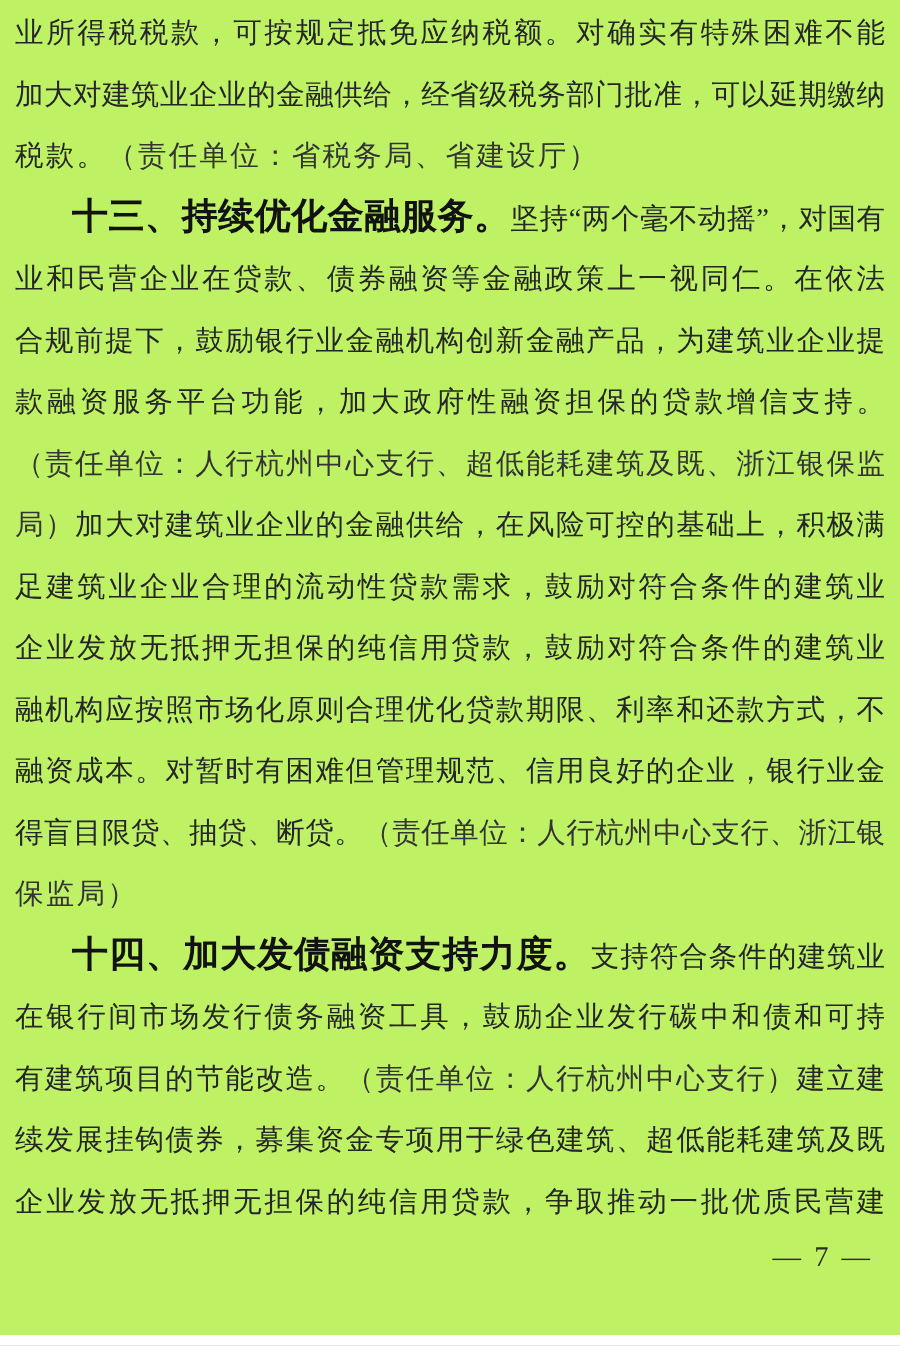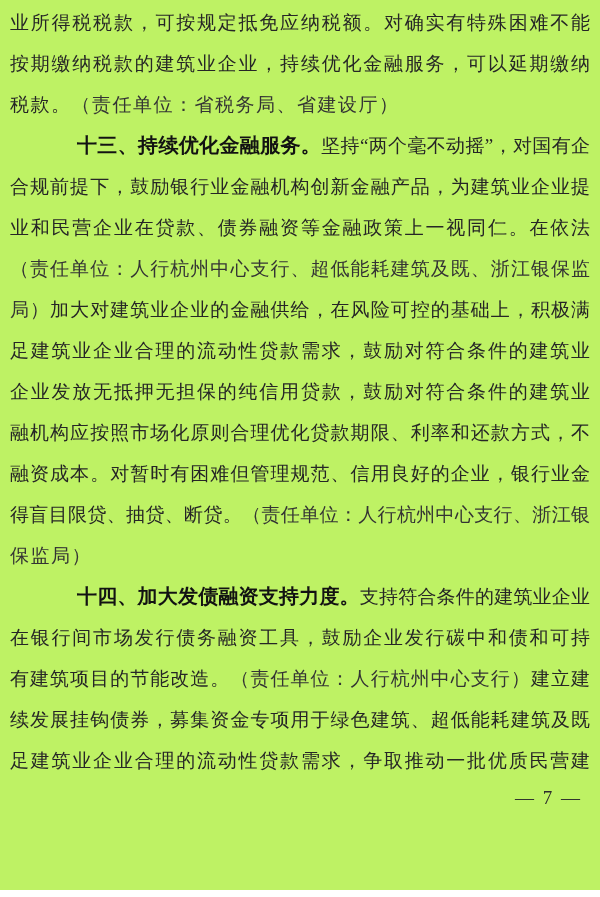--- a/index.html
+++ b/index.html
@@ -32,53 +32,53 @@
     text-align-last: left;
     letter-spacing: 1.5px;
   }
   .line.indent { text-indent: 38px; }
   .seg-body { color: #262626; }
   .seg-kaiti { color: #343434; }
   .seg-heading {
     font-family: Liberation Serif, serif;
     font-weight: 700;
     color: #121212;
-    font-size: 20px;
-    margin-left: 29px;
+    font-size: 24px;
   }
   .footer {
     margin-top: 5px;
     height: 24px;
     line-height: 24px;
     text-align: right;
     padding-right: 8px;
     font-size: 19px;
     color: #2c2c2c;
     letter-spacing: 2px;
   }
 </style>
 </head>
 <body>
 
 <div class="page">
   <div class="textblock">
     <div class="line"><span class="seg-body">业所得税税款，可按规定抵免应纳税额。对确实有特殊困难不能</span></div>
-    <div class="line"><span class="seg-body">按期缴纳税款的建筑业企业，持续优化金融服务，可以延期缴纳</span></div>
+    <div class="line"><span class="seg-body">加大对建筑业企业的金融供给，经省级税务部门批准，可以延期缴纳</span></div>
     <div class="line left"><span class="seg-body">税款。</span><span class="seg-kaiti">（责任单位：省税务局、省建设厅）</span></div>
     <div class="line indent"><span class="seg-heading">十三、持续优化金融服务。</span><span class="seg-body">坚持“两个毫不动摇”，对国有企</span></div>
+    <div class="line"><span class="seg-body">业和民营企业在贷款、债券融资等金融政策上一视同仁。在依法</span></div>
     <div class="line"><span class="seg-body">合规前提下，鼓励银行业金融机构创新金融产品，为建筑业企业提</span></div>
-    <div class="line"><span class="seg-body">业和民营企业在贷款、债券融资等金融政策上一视同仁。在依法</span></div>
+    <div class="line"><span class="seg-body">款融资服务平台功能，加大政府性融资担保的贷款增信支持。</span></div>
     <div class="line"><span class="seg-kaiti">（责任单位：人行杭州中心支行、超低能耗建筑及既、浙江银保监</span></div>
     <div class="line"><span class="seg-kaiti">局）</span><span class="seg-body">加大对建筑业企业的金融供给，在风险可控的基础上，积极满</span></div>
     <div class="line"><span class="seg-body">足建筑业企业合理的流动性贷款需求，鼓励对符合条件的建筑业</span></div>
     <div class="line"><span class="seg-body">企业发放无抵押无担保的纯信用贷款，鼓励对符合条件的建筑业</span></div>
     <div class="line"><span class="seg-body">融机构应按照市场化原则合理优化贷款期限、利率和还款方式，不</span></div>
     <div class="line"><span class="seg-body">融资成本。对暂时有困难但管理规范、信用良好的企业，银行业金</span></div>
     <div class="line"><span class="seg-body">得盲目限贷、抽贷、断贷。</span><span class="seg-kaiti">（责任单位：人行杭州中心支行、浙江银</span></div>
     <div class="line left"><span class="seg-kaiti">保监局）</span></div>
     <div class="line indent"><span class="seg-heading">十四、加大发债融资支持力度。</span><span class="seg-body">支持符合条件的建筑业企业</span></div>
     <div class="line"><span class="seg-body">在银行间市场发行债务融资工具，鼓励企业发行碳中和债和可持</span></div>
     <div class="line"><span class="seg-body">有建筑项目的节能改造。</span><span class="seg-kaiti">（责任单位：人行杭州中心支行）</span><span class="seg-body">建立建</span></div>
     <div class="line"><span class="seg-body">续发展挂钩债券，募集资金专项用于绿色建筑、超低能耗建筑及既</span></div>
-    <div class="line"><span class="seg-body">足建筑业企业合理的流动性贷款需求，争取推动一批优质民营建</span></div>
+    <div class="line"><span class="seg-body">企业发放无抵押无担保的纯信用贷款，争取推动一批优质民营建</span></div>
   </div>
   <div class="footer">— 7 —</div>
 </div>
 
 </body></html>

